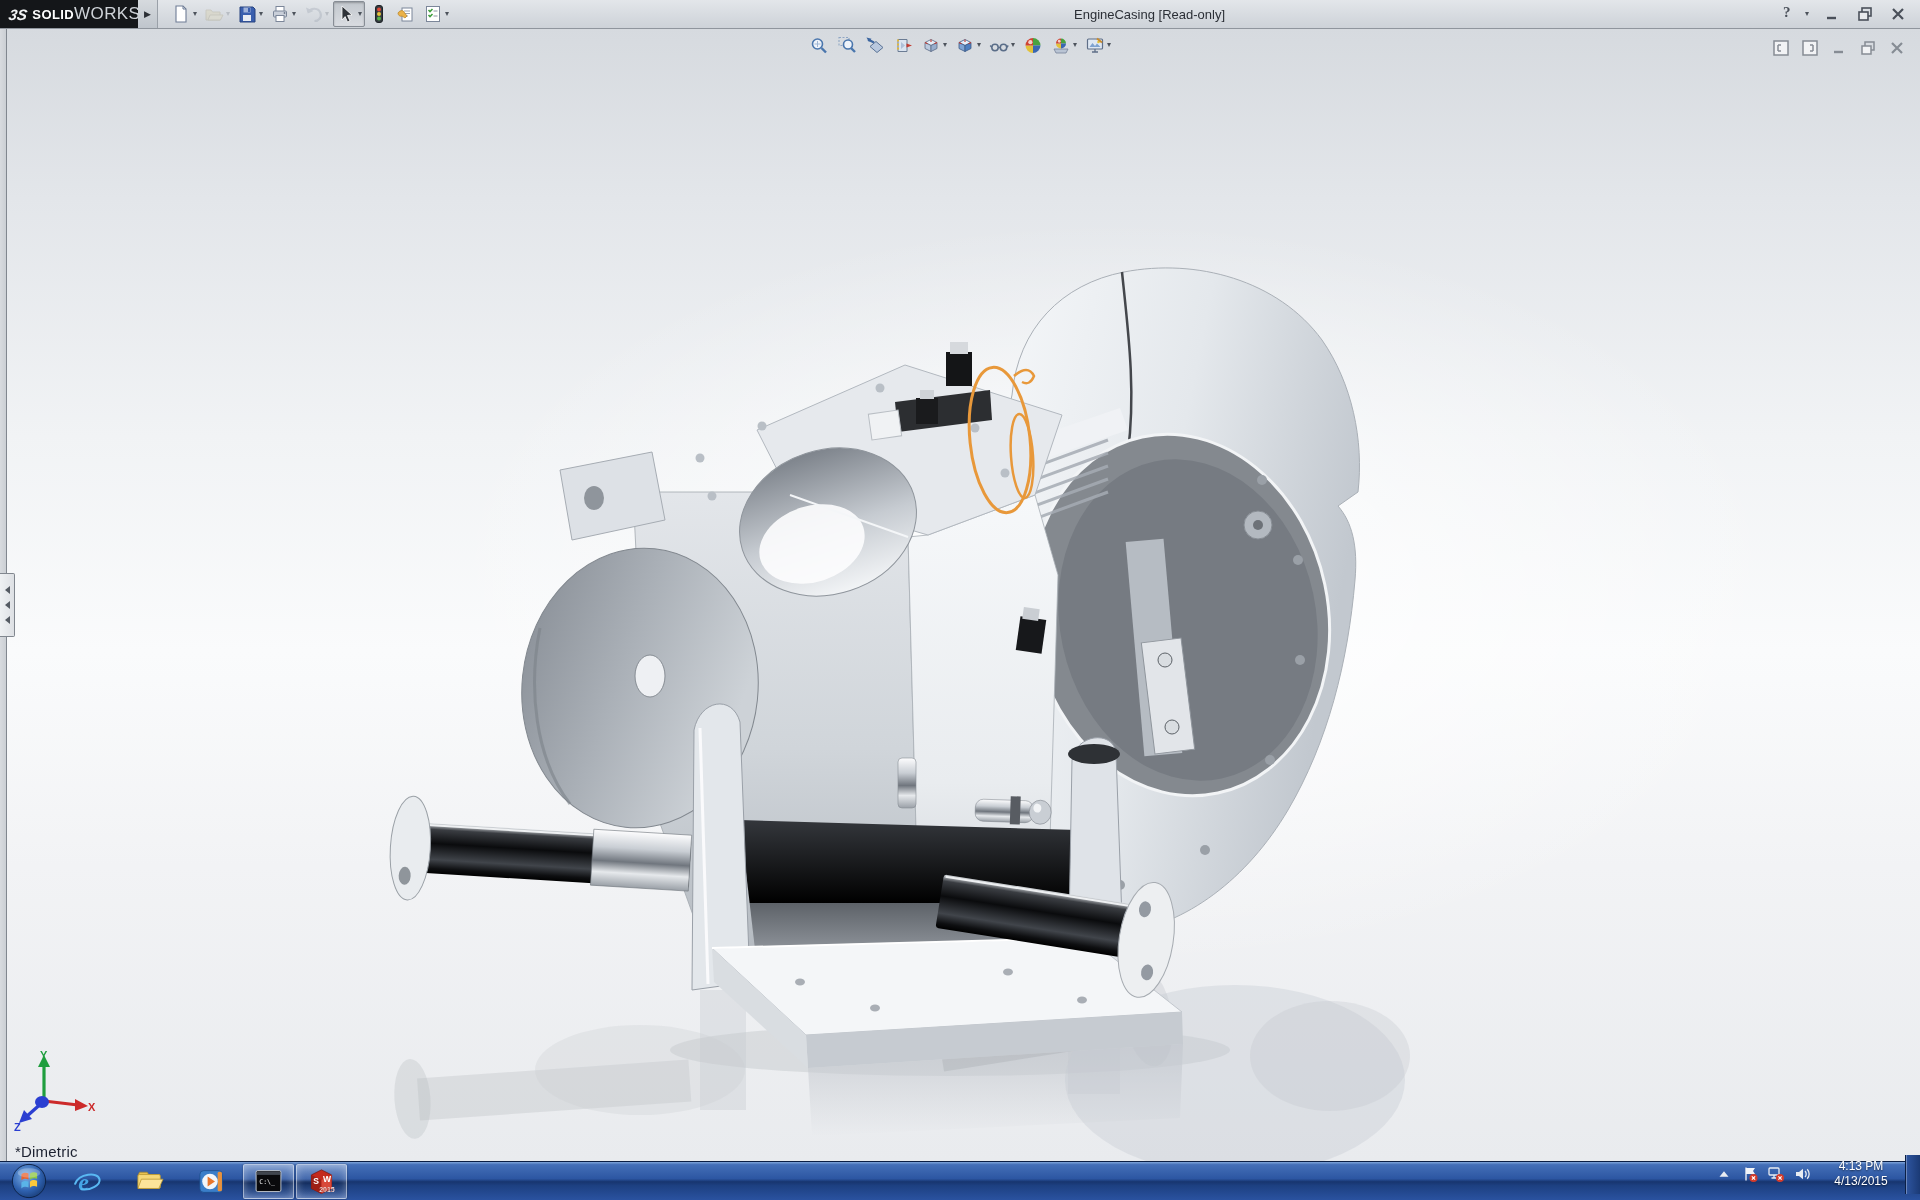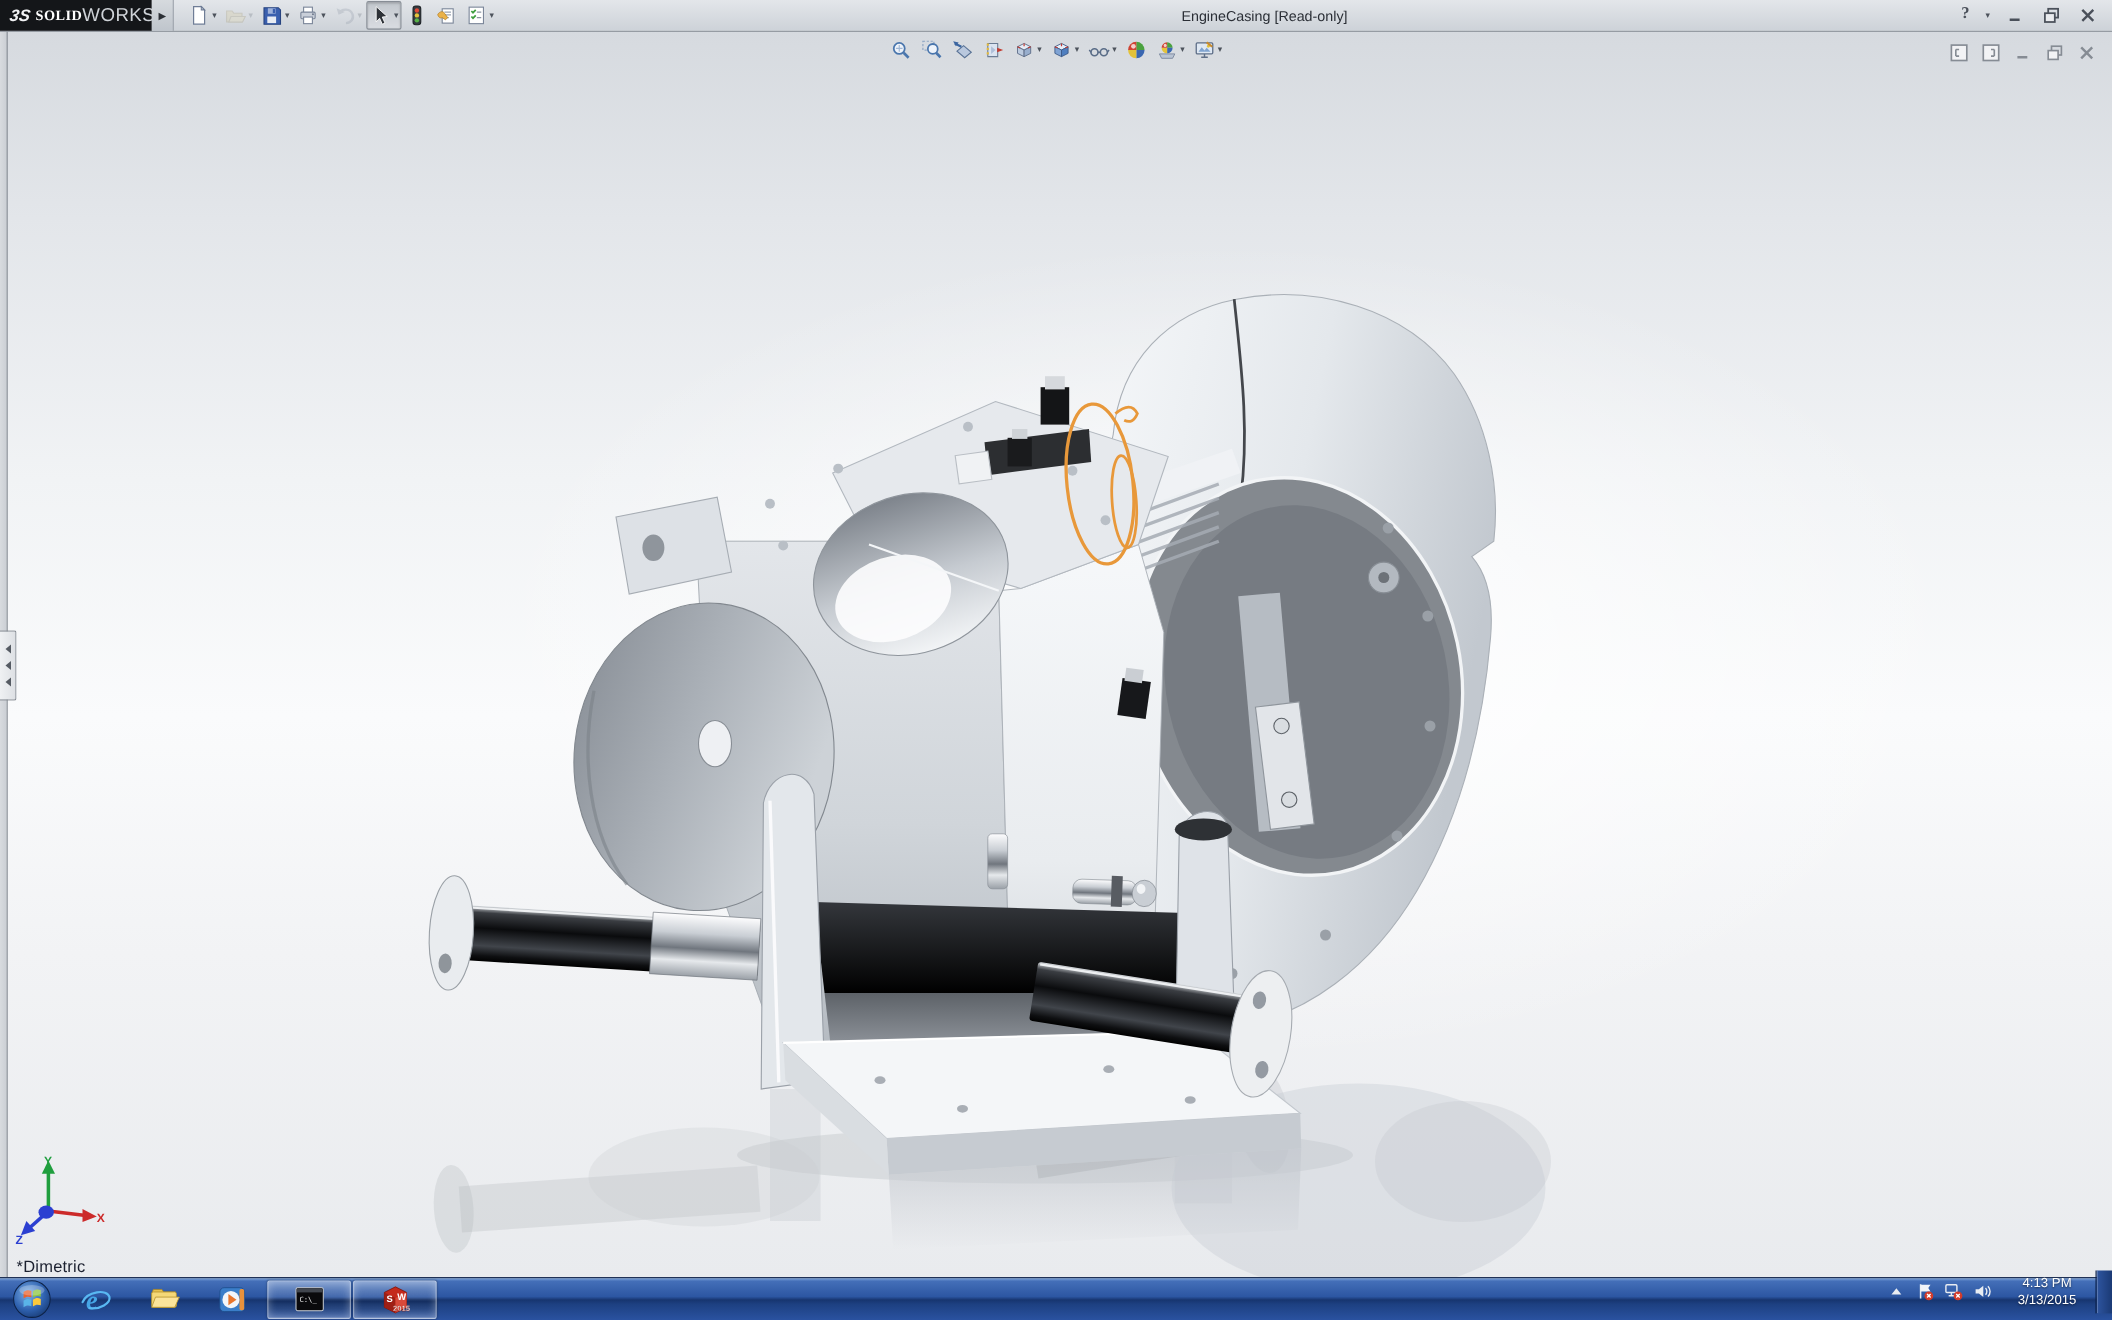--- a/index.html
+++ b/index.html
@@ -5,21 +5,21 @@
   html,body{margin:0;padding:0;}
   body{width:1920px;height:1200px;overflow:hidden;font-family:"Liberation Sans",sans-serif;background:#2a2a2a;}
   #app{position:relative;width:1920px;height:1200px;background:#e8eaed;}
 
   
   .titlebar{position:absolute;top:0;left:0;width:1920px;height:28px;
     background:linear-gradient(#e3e6ea,#cdd2d8);border-bottom:1px solid #8f959d;z-index:30;}
   .logo{position:absolute;left:0;top:0;width:138px;height:28px;background:#141619;color:#fff;
     display:flex;align-items:center;padding-left:9px;box-sizing:border-box;}
   .logo-mark{font-style:italic;font-weight:bold;font-size:15px;transform:skewX(-10deg);margin-right:5px;color:#f2f3f5;}
-  .logo-bold{font-weight:bold;font-size:13px;letter-spacing:.4px;font-family:Liberation Serif, serif;}
+  .logo-bold{font-weight:bold;font-size:13px;letter-spacing:.4px;}
   .logo-light{font-weight:normal;font-size:17px;letter-spacing:.4px;color:#cfd3d8;}
   .logo-tab{position:absolute;left:138px;top:0;width:19px;height:28px;
     background:linear-gradient(#d6dade,#bfc5cc);border-right:1px solid #9aa0a8;
     display:flex;align-items:center;justify-content:center;font-size:9px;color:#2b2f35;}
   .toolbar{position:absolute;left:168px;top:1px;height:26px;display:flex;align-items:center;gap:1px;}
   .tbtn{display:flex;align-items:center;height:24px;padding:0 2px;border:1px solid transparent;border-radius:2px;}
   .tbtn .ic{display:flex;width:20px;height:20px;}
   .tbtn .ic svg{width:20px;height:20px;}
   .caret{font-size:8px;color:#4d535c;margin-left:2px;line-height:8px;}
   .tbtn.pressed{background:linear-gradient(#c2c7cd,#d9dce1);border-color:#878d95;box-shadow:inset 0 1px 2px rgba(0,0,0,.25);}
@@ -53,21 +53,21 @@
   
   .taskbar{position:absolute;bottom:0;left:0;width:1920px;height:39px;
     background:linear-gradient(180deg,#7fa5da 0%,#446fb8 7%,#2c56a2 44%,#17356f 52%,#1d4081 62%,#2a52a0 100%);
     border-top:1px solid #0b1f45;box-sizing:border-box;z-index:40;}
   .apps{position:absolute;left:2px;top:0;height:38px;display:flex;align-items:center;}
   .app-slot{width:62px;height:38px;display:flex;align-items:center;justify-content:center;border:1px solid transparent;box-sizing:border-box;}
   .app-slot svg{width:31px;height:31px;}
   .app-slot.start{width:54px;}
   .app-slot.start svg{width:38px;height:38px;}
   .app-slot.active{background:linear-gradient(rgba(255,255,255,.30),rgba(255,255,255,.10) 45%,rgba(0,0,0,.18) 55%,rgba(255,255,255,.12));
-    border:1px solid rgba(255,255,255,.55);border-radius:2px;width:76px;height:35px;margin:0 1px;
+    border:1px solid rgba(255,255,255,.55);border-radius:2px;width:51px;height:35px;margin:0 1px;
     box-shadow:inset 0 0 8px rgba(255,255,255,.35),0 0 2px rgba(0,0,0,.4);}
   .tray{position:absolute;right:0;top:0;height:24px;display:flex;align-items:center;}
   .tray-icon{display:flex;margin:0 4px;}
   .tray-icon svg{width:18px;height:18px;}
   .clock{color:#fff;font-size:12px;text-align:center;line-height:15px;width:76px;margin:0 6px 0 8px;text-shadow:0 1px 2px rgba(0,0,0,.6);}
   .show-desktop{width:14px;height:39px;background:linear-gradient(90deg,#2e55a0,#1b3a75);
     border-left:1px solid #0b1f45;box-shadow:inset 1px 0 0 rgba(255,255,255,.3);}
 </style>
 </head>
 <body>
@@ -689,18 +689,18 @@
           </span>
           <span class="tray-icon">
             <svg viewBox="0 0 18 18">
               <path d="M3 7v4h3l4 3.2V3.8L6 7z" fill="#e8ecf2"></path>
               <path d="M12 6c1.6 1.6 1.6 4.4 0 6M14.2 4.3c2.6 2.6 2.6 6.8 0 9.4" stroke="#e8ecf2" stroke-width="1.3" fill="none"></path>
             </svg>
           </span>
         </span>
       <div class="clock">
         <div>4:13 PM</div>
-        <div>3/13/2015</div>
+        <div>4/13/2015</div>
       </div>
       <div class="show-desktop"></div>
     </div>
   </div>
 </div>
 
 </body></html>

